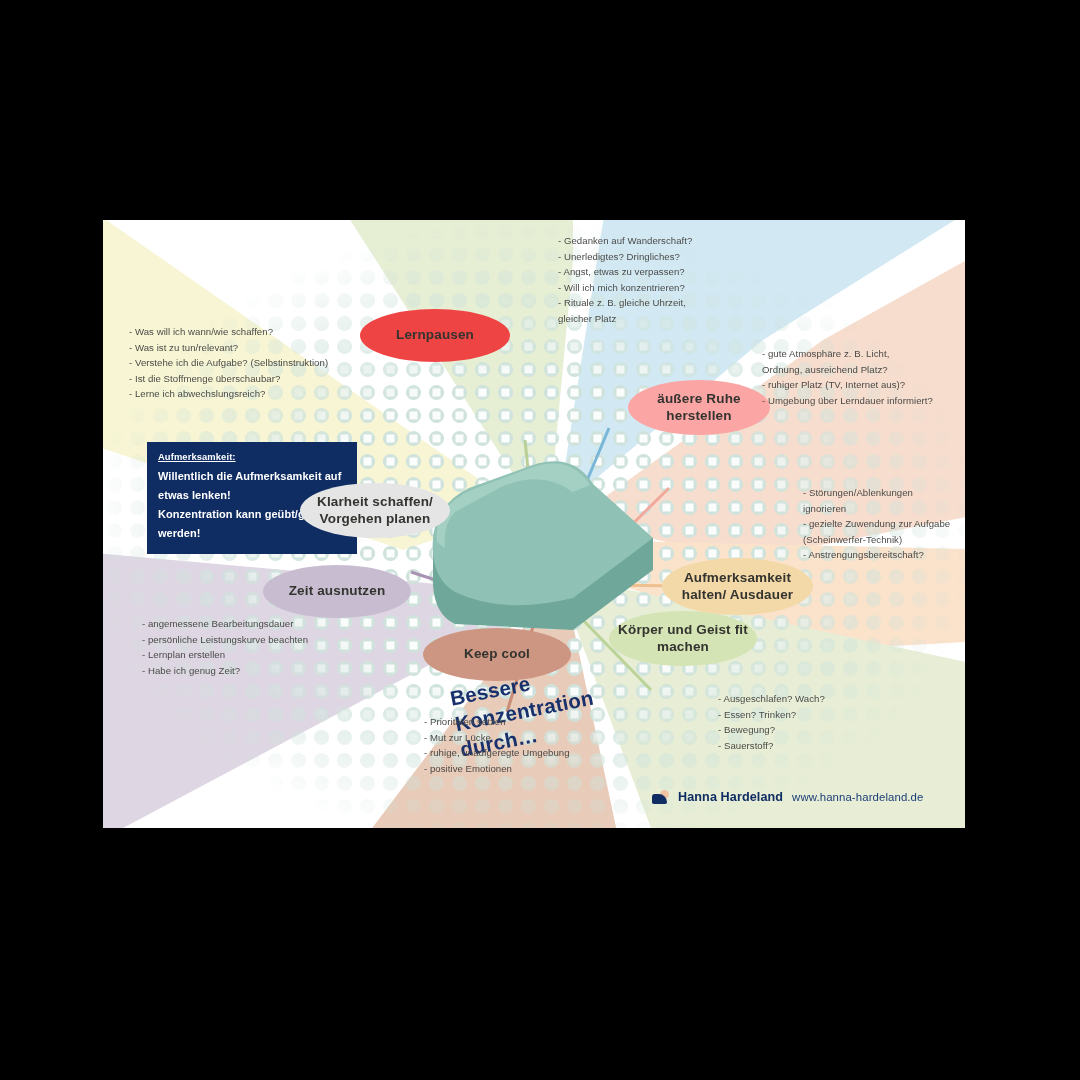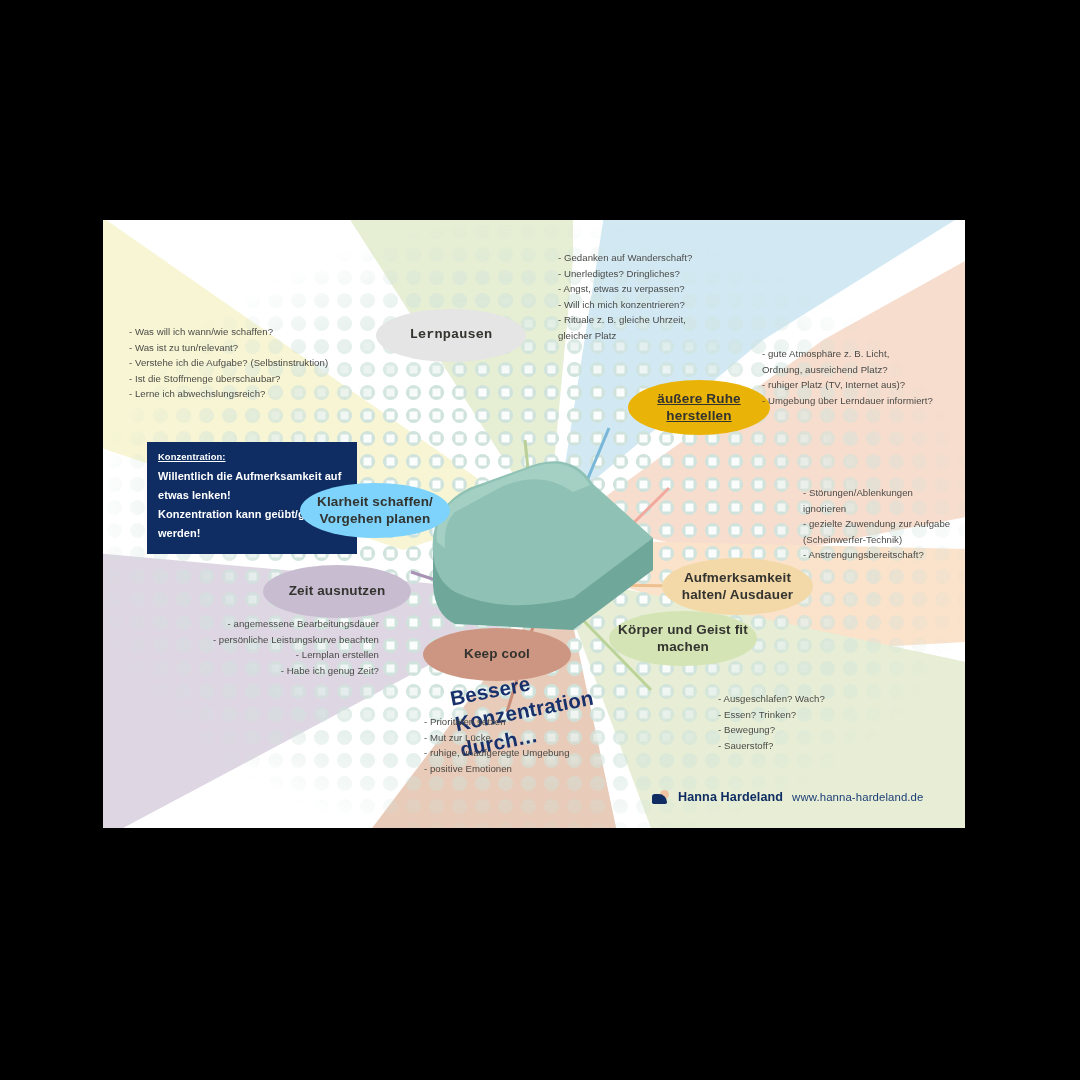--- a/index.html
+++ b/index.html
@@ -143,53 +143,53 @@
 
       <path d="M330,333 Q326,288 366,268 L430,245 Q470,232 490,264 L550,318 L470,378 Q400,395 352,372 Q332,360 330,333 Z" fill="#8fc2b5"></path>
 
       <path d="M334,322 Q330,288 368,270 L430,247 Q468,235 487,265 L470,272 Q440,250 400,266 L352,292 Q340,303 342,328 Z" fill="#a8d2c6" opacity=".85"></path>
     </svg>
     <div class="center-label">Bessere
 Konzentration
 durch…</div>
 
     <div id="infobox">
-      <div class="ib-title">Konzentration:</div>
+      <div class="ib-title">Aufmerksamkeit:</div>
       <div class="ib-line">Willentlich die Aufmerksamkeit auf etwas lenken!</div>
       <div class="ib-line">Konzentration kann geübt/gelernt werden!</div>
     </div>
 
-    <div class="node" style="left:197px;top:263px;width:150px;height:55px;background:#7dd3fc;">Klarheit schaffen/
+    <div class="node" style="left:197px;top:263px;width:150px;height:55px;background:#e5e5e5;">Klarheit schaffen/
 Vorgehen planen</div>
 
-    <div class="node" style="left:273px;top:89px;width:150px;height:53px;background:#e5e5e5;font-family:Liberation Mono, monospace;">Lernpausen</div>
-
-
-    <div class="node" style="left:525px;top:160px;width:142px;height:55px;background:#eab308;text-decoration:underline;">äußere Ruhe
+    <div class="node" style="left:257px;top:89px;width:150px;height:53px;background:#ef4444;">Lernpausen</div>
+
+
+    <div class="node" style="left:525px;top:160px;width:142px;height:55px;background:#fca5a5;">äußere Ruhe
 herstellen</div>
 
     <div class="node" style="left:506px;top:391px;width:148px;height:55px;background:#d4e4b4;">Körper und Geist
 fit machen</div>
 
     <div class="node" style="left:559px;top:338px;width:151px;height:57px;background:#f4d9a8;">Aufmerksamkeit
 halten/ Ausdauer</div>
 
     <div class="node" style="left:160px;top:345px;width:148px;height:53px;background:#c8bdd0;">Zeit
 ausnutzen</div>
 
     <div class="node" style="left:320px;top:408px;width:148px;height:53px;background:#cd9682;">Keep cool</div>
 
     <div class="details" style="left:26px;top:104px;width:260px;">- Was will ich wann/wie schaffen?
 - Was ist zu tun/relevant?
 - Verstehe ich die Aufgabe? (Selbstinstruktion)
 - Ist die Stoffmenge überschaubar?
 - Lerne ich abwechslungsreich?</div>
 
 
-    <div class="details" style="left:455px;top:30px;width:220px;">- Gedanken auf Wanderschaft?
+    <div class="details" style="left:455px;top:13px;width:220px;">- Gedanken auf Wanderschaft?
 - Unerledigtes? Dringliches?
 - Angst, etwas zu verpassen?
 - Will ich mich konzentrieren?
 - Rituale z. B. gleiche Uhrzeit,
    gleicher Platz</div>
 
     <div class="details" style="left:659px;top:126px;width:220px;">- gute Atmosphäre z. B. Licht,
    Ordnung, ausreichend Platz?
 - ruhiger Platz (TV, Internet aus)?
 - Umgebung über Lerndauer informiert?</div>
@@ -203,21 +203,21 @@
     <div class="details" style="left:615px;top:471px;width:200px;">- Ausgeschlafen? Wach?
 - Essen? Trinken?
 - Bewegung?
 - Sauerstoff?</div>
 
     <div class="details" style="left:321px;top:494px;width:230px;">- Prioritäten setzen
 - Mut zur Lücke
 - ruhige, unaufgeregte Umgebung
 - positive Emotionen</div>
 
-    <div class="details" style="left:26px;top:396px;width:250px;text-align:right;">- angemessene Bearbeitungsdauer
+    <div class="details" style="left:39px;top:396px;width:250px;">- angemessene Bearbeitungsdauer
 - persönliche Leistungskurve beachten
 - Lernplan erstellen
 - Habe ich genug Zeit?</div>
 
     <div id="footer">
       <span class="logo">
         <span class="dot"></span>
           <span class="wave"></span>
       </span>
       <span class="brand">Hanna Hardeland</span>

